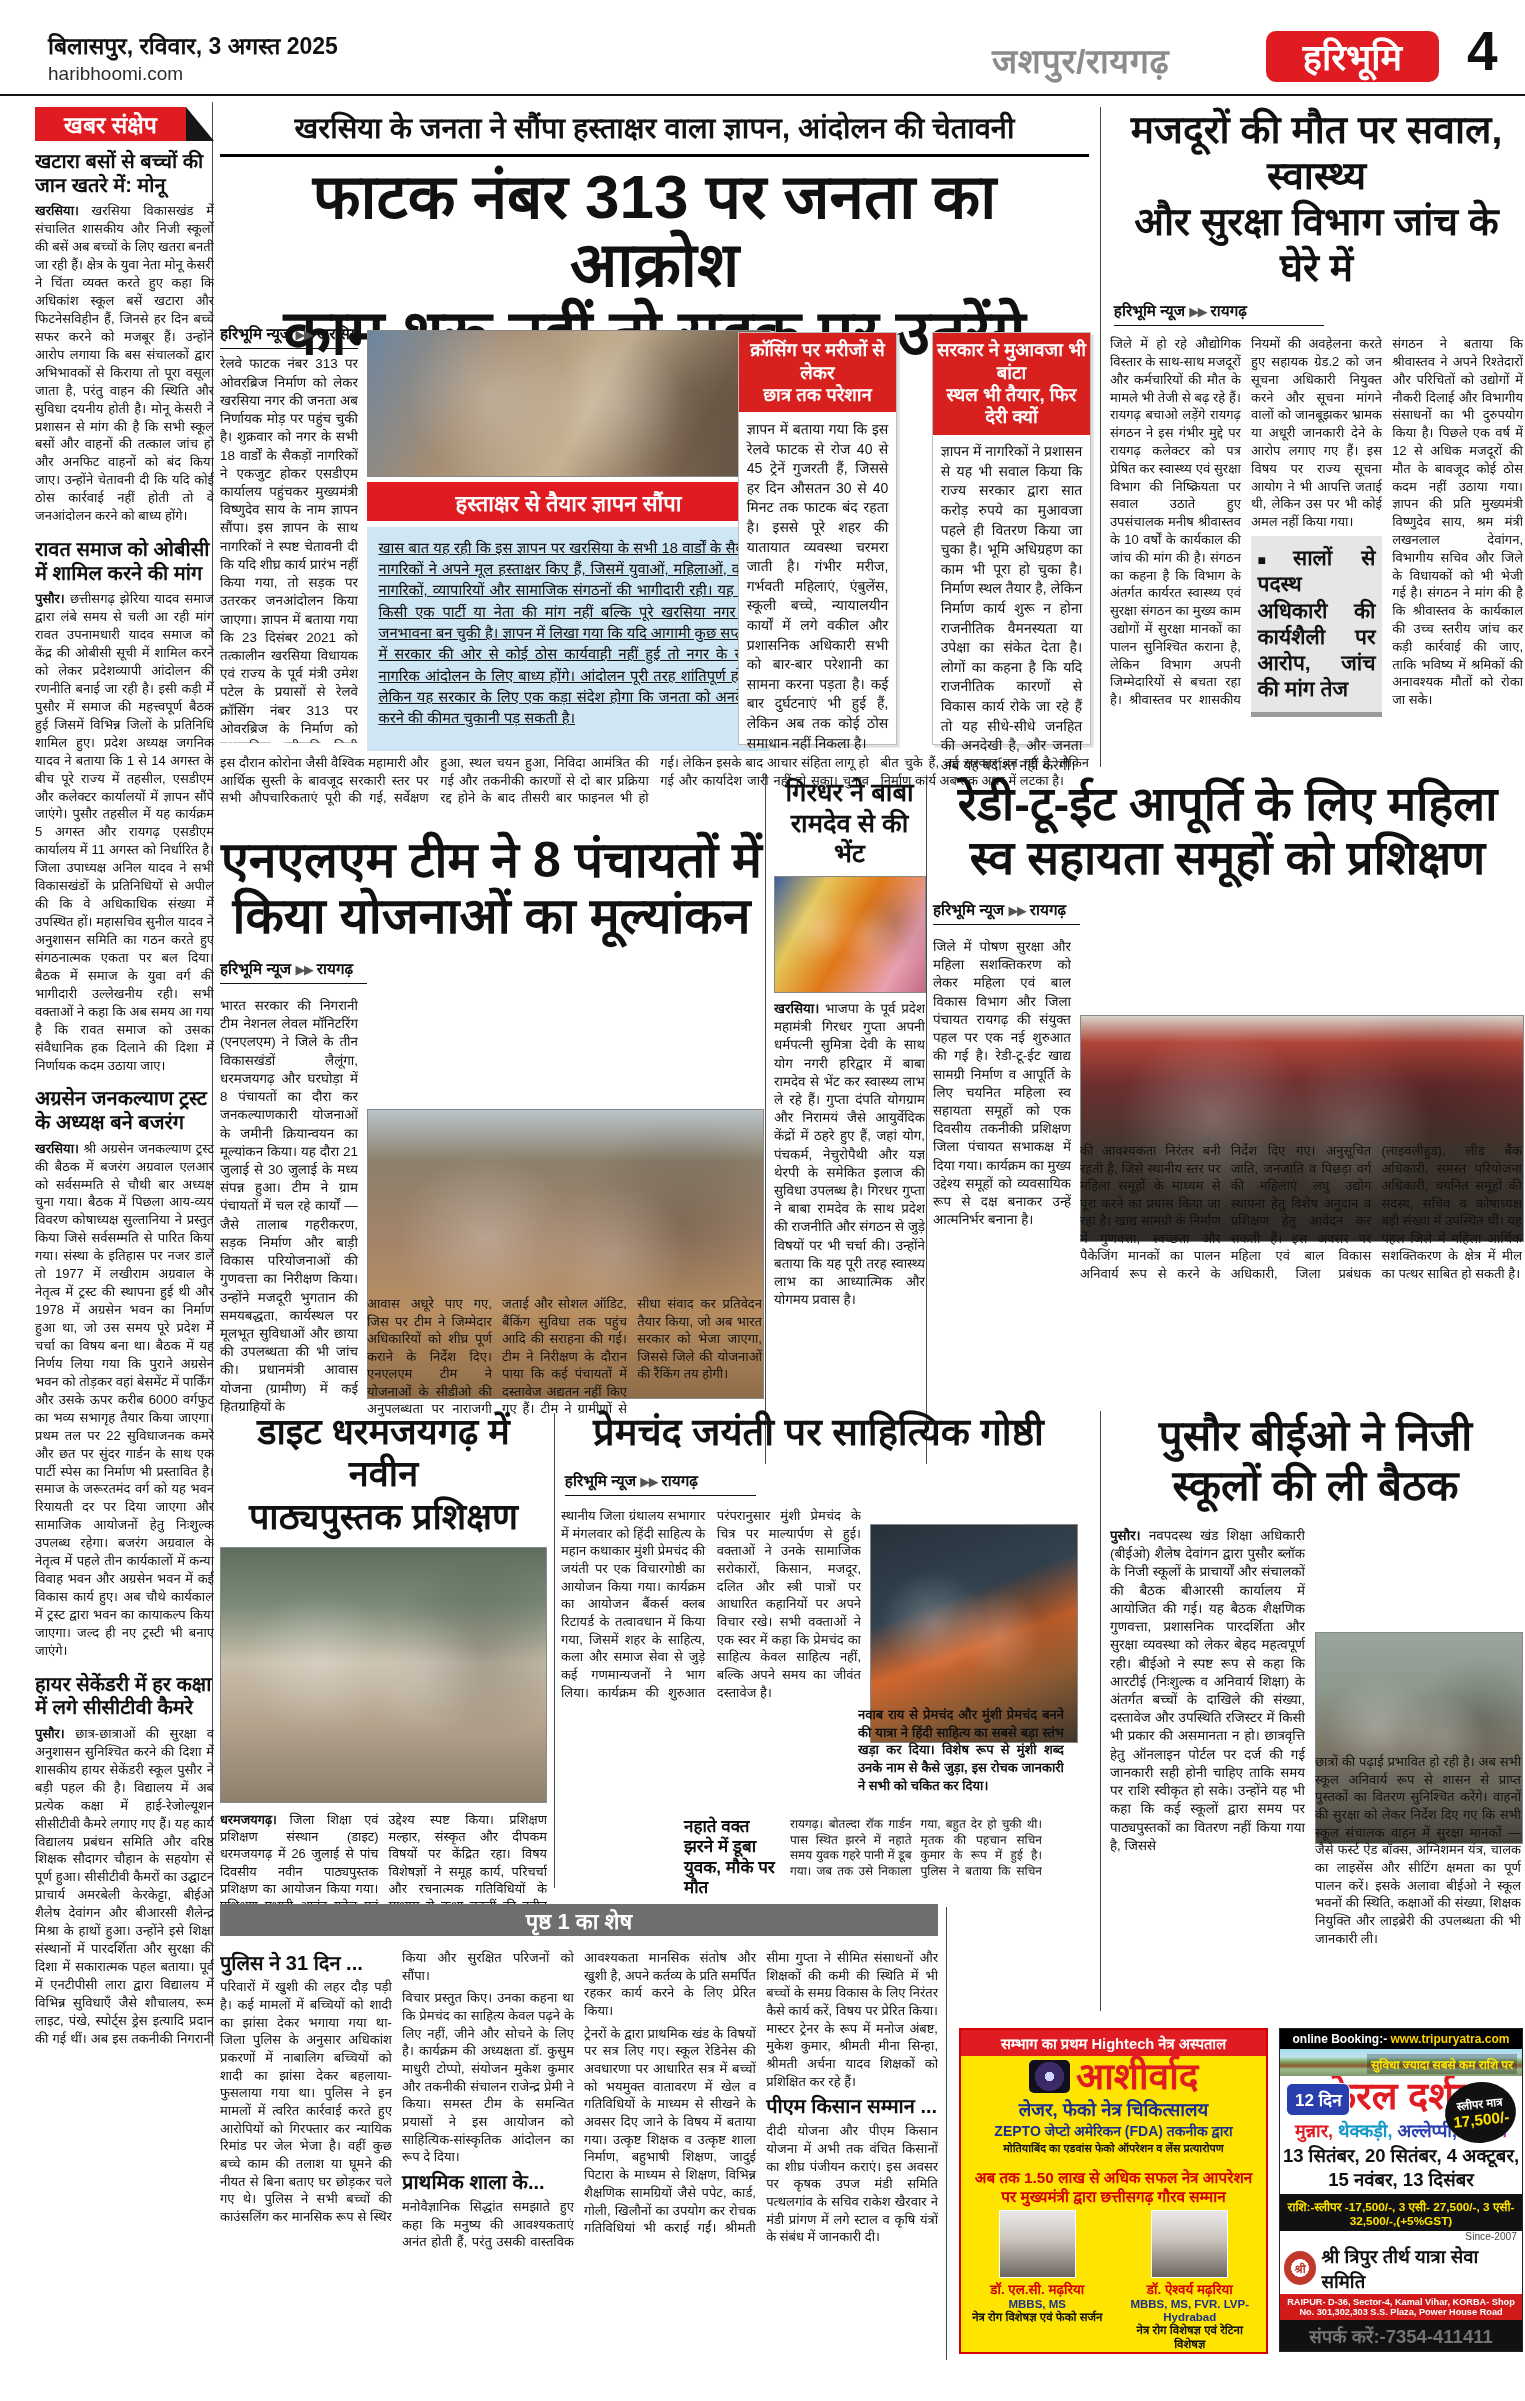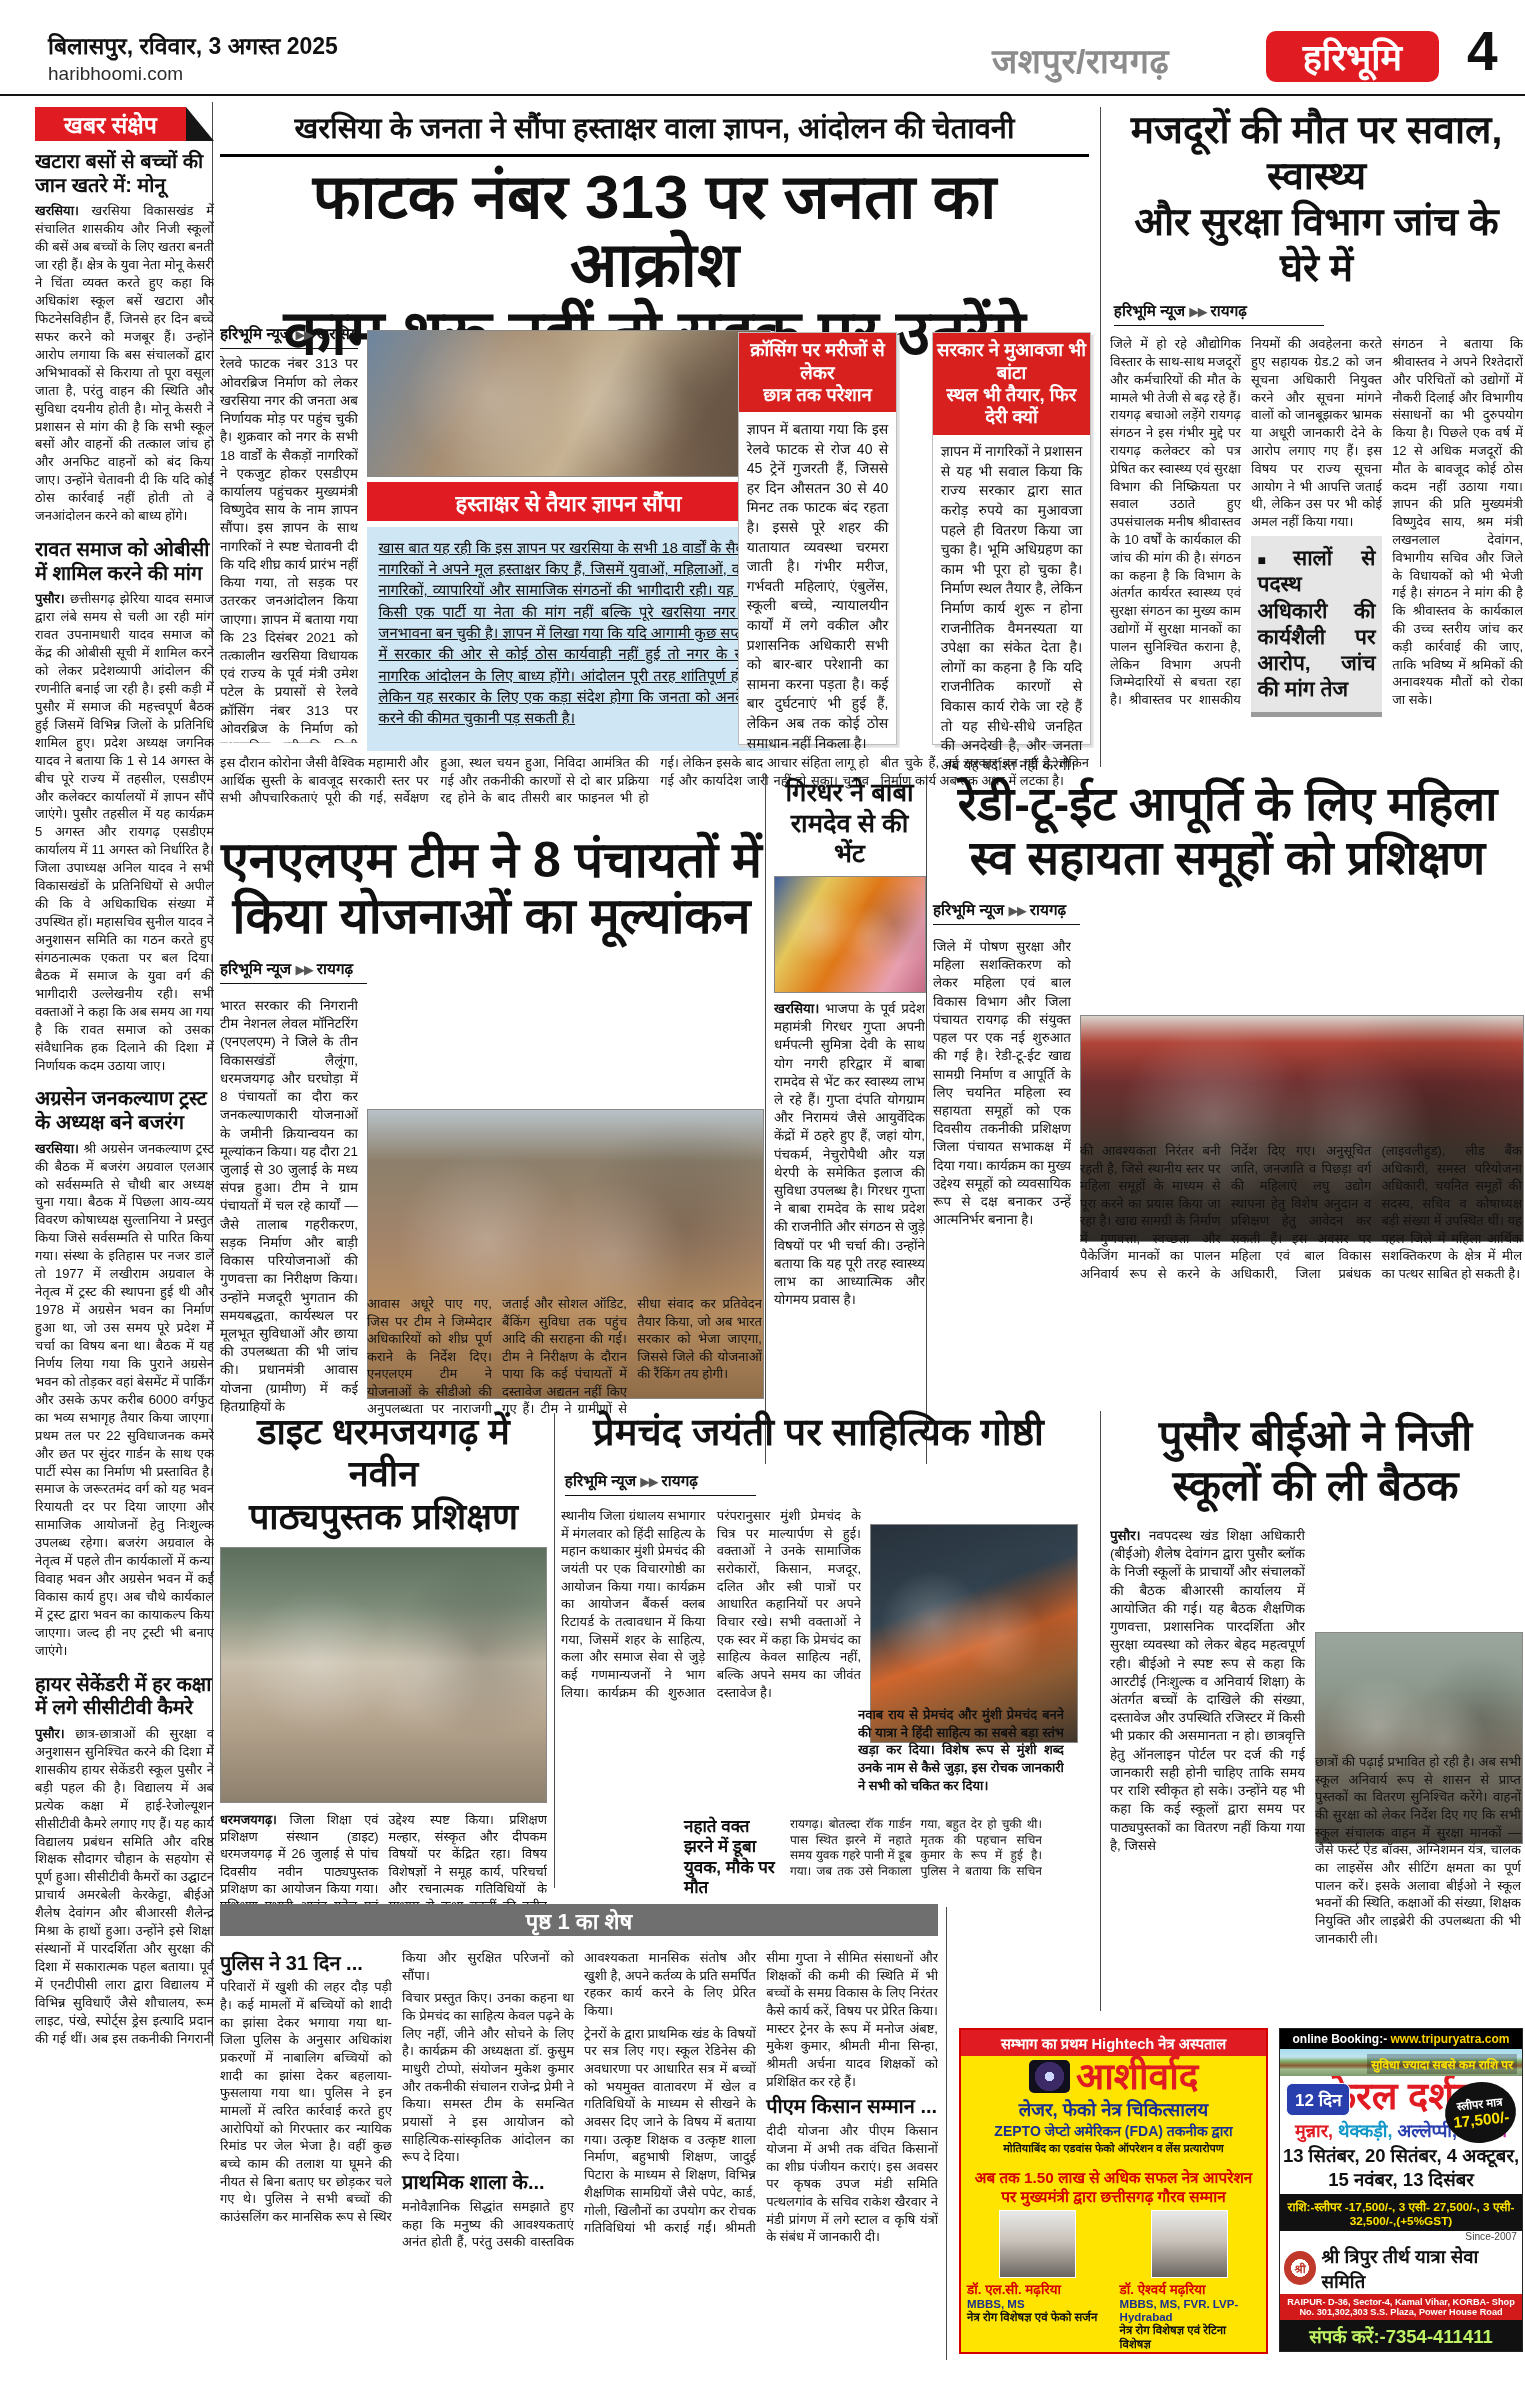--- a/index.html
+++ b/index.html
@@ -106,21 +106,21 @@
   .ad-eye{left:959px;top:2028px;width:305px;height:322px;background:#ffe400;border:2.6px solid #d40000;display:flex;flex-direction:column;overflow:hidden;}
   .ad-eye .strip{background:#e11b22;color:#fff;font-size:14.7px;font-weight:bold;text-align:center;padding:3.2px 1.3px;}
   .ad-eye .ttl{display:flex;align-items:center;justify-content:center;gap:6.4px;margin-top:1.3px;text-align:center;}
   .eyelogo{width:41px;height:33px;background:radial-gradient(circle at 50% 50%,#cfd6ff 0 18%,#3b2a66 19% 55%,#10101c 56%);border-radius:5.1px;}
   .ad-eye .name{color:#e11b22;font-size:37px;font-weight:bold;line-height:1;}
   .ad-eye .sub{color:#1a2f8f;font-size:18.5px;font-weight:bold;text-align:center;margin-top:1.3px;}
   .ad-eye .tech{color:#1a2f8f;font-size:14px;font-weight:bold;text-align:center;}
   .ad-eye .small{color:#111;font-size:11px;font-weight:bold;text-align:center;}
   .ad-eye .claim{color:#d40000;font-size:15.3px;font-weight:bold;text-align:center;margin-top:13px;padding:0 5.1px;line-height:1.25;}
   .docs{display:flex;justify-content:space-around;margin-top:3.8px;}
-  .doc{width:46%;text-align:left;}
+  .doc{width:46%;text-align:center;}
   .doc .ph{width:75px;height:66px;margin:0 auto;background:linear-gradient(180deg,#e9e9e9 0%,#c9c2ba 45%,#6b6560 100%);border:1.3px solid #fff;}
   .doc .nm{color:#d40000;font-size:13.4px;font-weight:bold;margin-top:1.9px;}
   .doc .cr{color:#1a2f8f;font-size:11.5px;font-weight:bold;line-height:1.15;}
   .doc .rl{color:#111;font-size:11.5px;font-weight:bold;line-height:1.15;}
   .ad-eye .bullets{font-size:10.5px;font-weight:bold;text-align:center;margin-top:2.6px;padding:0 3.8px;line-height:1.3;}
   .ad-ker{left:1279px;top:2028px;width:242px;height:322px;border:1.9px solid #222;display:flex;flex-direction:column;background:#fff;overflow:hidden;}
   .ad-ker .book{background:#000;color:#fff;text-align:center;font-size:12px;font-weight:bold;padding:3.2px 1.3px;}
   .ad-ker .book .url{color:#ffd400;}
   .ker-photo{position:relative;height:107px;background:linear-gradient(180deg,#a8dcee 0%,#bfe3ec 30%,#7fae6a 45%,#8a5a33 62%,#9fb98a 75%,#7f9b70 100%);}
   .ker-days{position:absolute;left:6.4px;top:34px;background:#2a3fae;color:#fff;font-size:17px;font-weight:bold;padding:3.8px 7.7px;border-radius:6.4px;border:1.3px solid #fff;}
@@ -131,21 +131,21 @@
   .ker-title{color:#e11b22;font-size:38px;font-weight:bold;text-align:center;line-height:1.05;margin-top:1.3px;}
   .ker-places{text-align:center;font-size:18px;font-weight:bold;margin-top:1.3px;}
   .ker-places .p1{color:#e11b22;}.ker-places .p2{color:#1398c8;}.ker-places .p3{color:#2a3fae;}.ker-places .p4{color:#c426a8;}
   .ker-dates{text-align:center;font-size:18.5px;font-weight:bold;line-height:1.3;margin-top:1.3px;}
   .ker-price{background:#111;color:#ffe400;text-align:center;font-size:11.8px;font-weight:bold;padding:3.2px 1.3px;margin-top:2.6px;}
   .ker-org{display:flex;align-items:center;gap:5.1px;padding:1.3px 3.8px;}
   .ker-logo{width:32px;height:32px;border-radius:50%;background:radial-gradient(circle,#fff 0 40%,#c0392b 41%);border:1.3px solid #c0392b;display:flex;align-items:center;justify-content:center;color:#c0392b;font-weight:bold;font-size:11.5px;}
   .ker-orgname{font-size:18.5px;font-weight:bold;}
   .ker-since{text-align:right;font-size:10.2px;color:#444;padding-right:5.1px;}
   .ker-addr{background:#d21a1a;color:#fff;font-size:9.2px;font-weight:bold;text-align:center;padding:2.6px 1.3px;}
-  .ker-contact{background:#111;color:#bef264;font-size:18.5px;font-weight:bold;text-align:center;padding:3.2px 0;margin-top:auto;}
+  .ker-contact{background:#111;color:#737373;font-size:18.5px;font-weight:bold;text-align:center;padding:3.2px 0;margin-top:auto;}
 </style>
 </head>
 <body>
 
 <div id="page">
 
   <div class="abs masthead">
     <div class="abs m-date">बिलासपुर, रविवार, 3 अगस्त 2025</div>
     <div class="abs m-site">haribhoomi.com</div>
     <div class="abs m-edition">जशपुर/रायगढ़</div>

